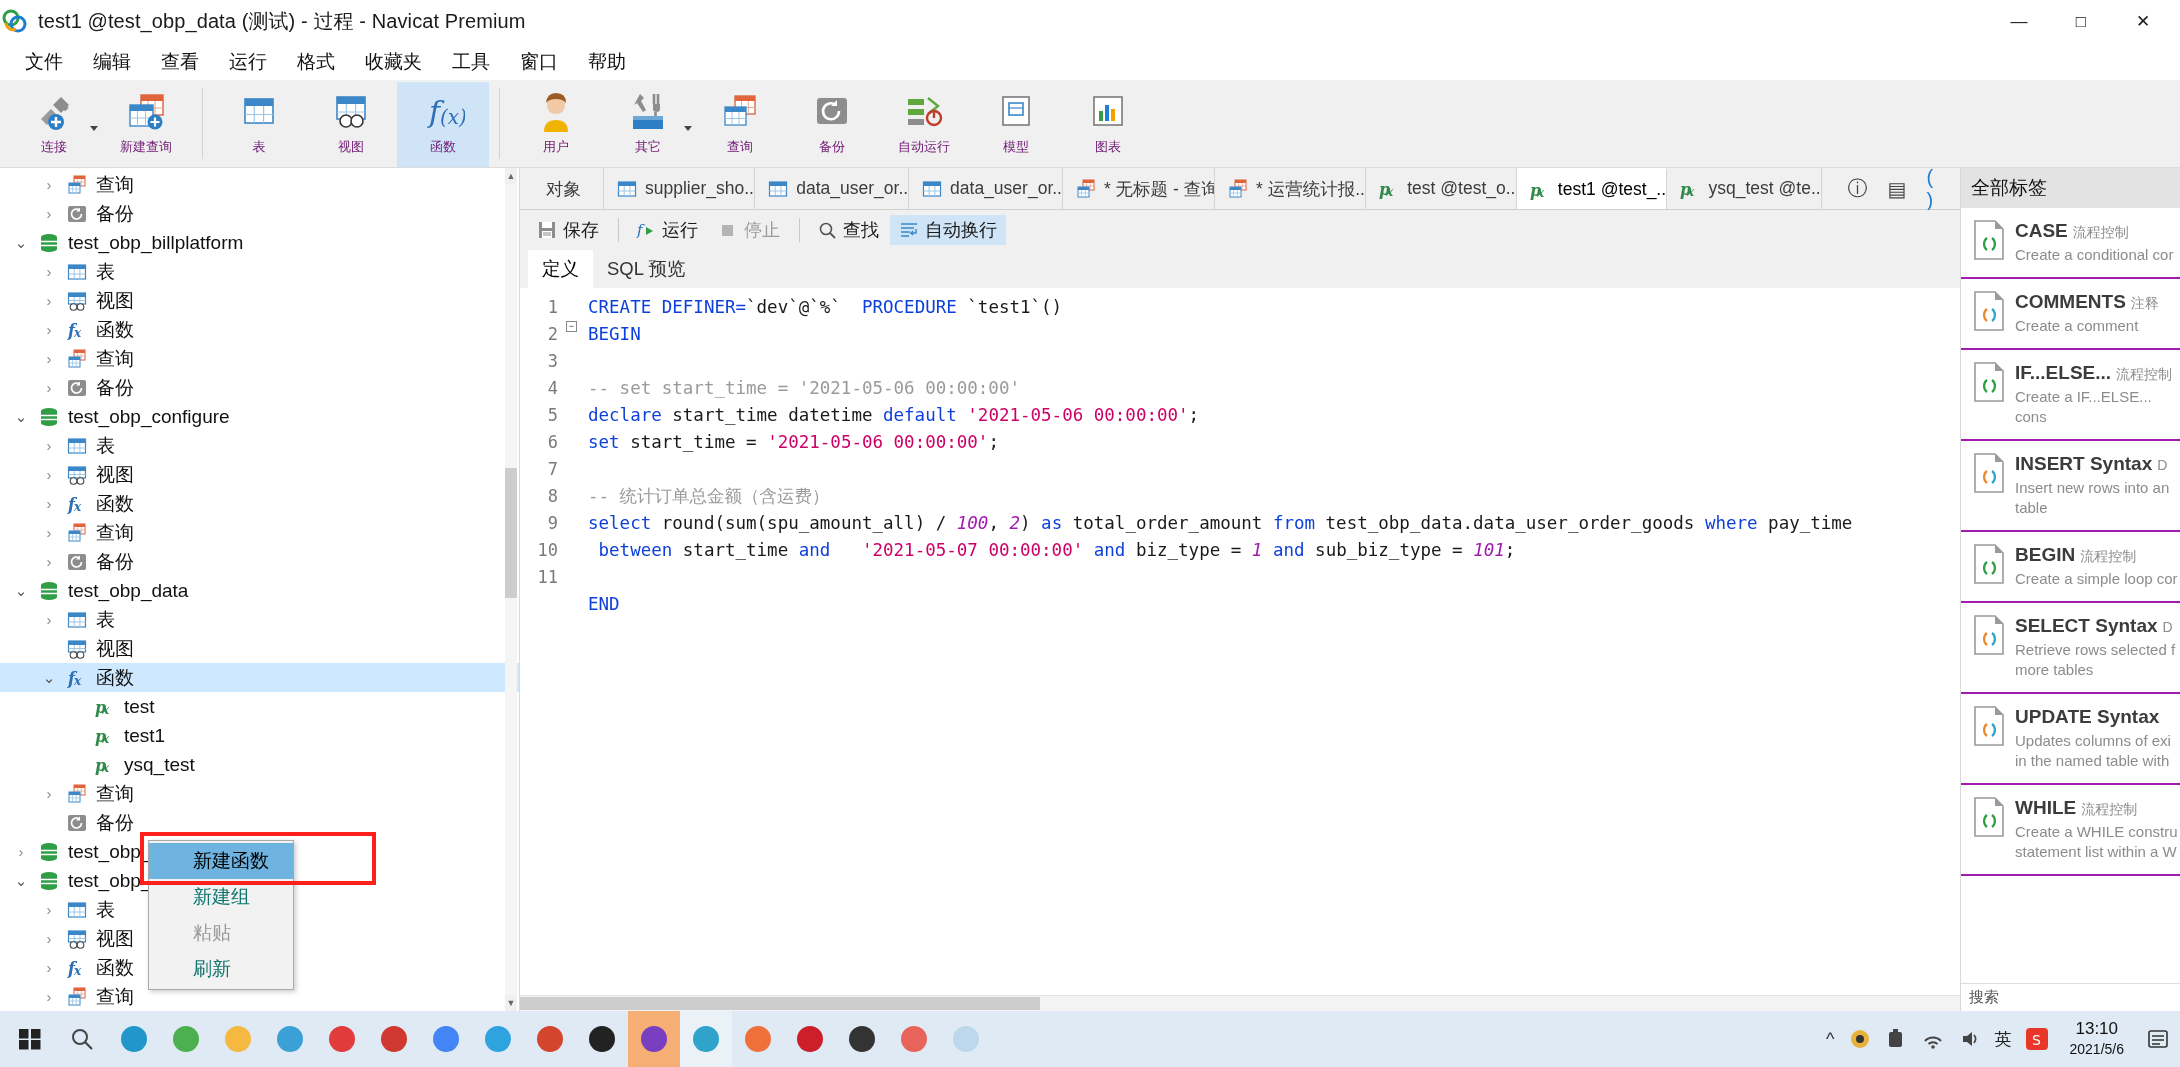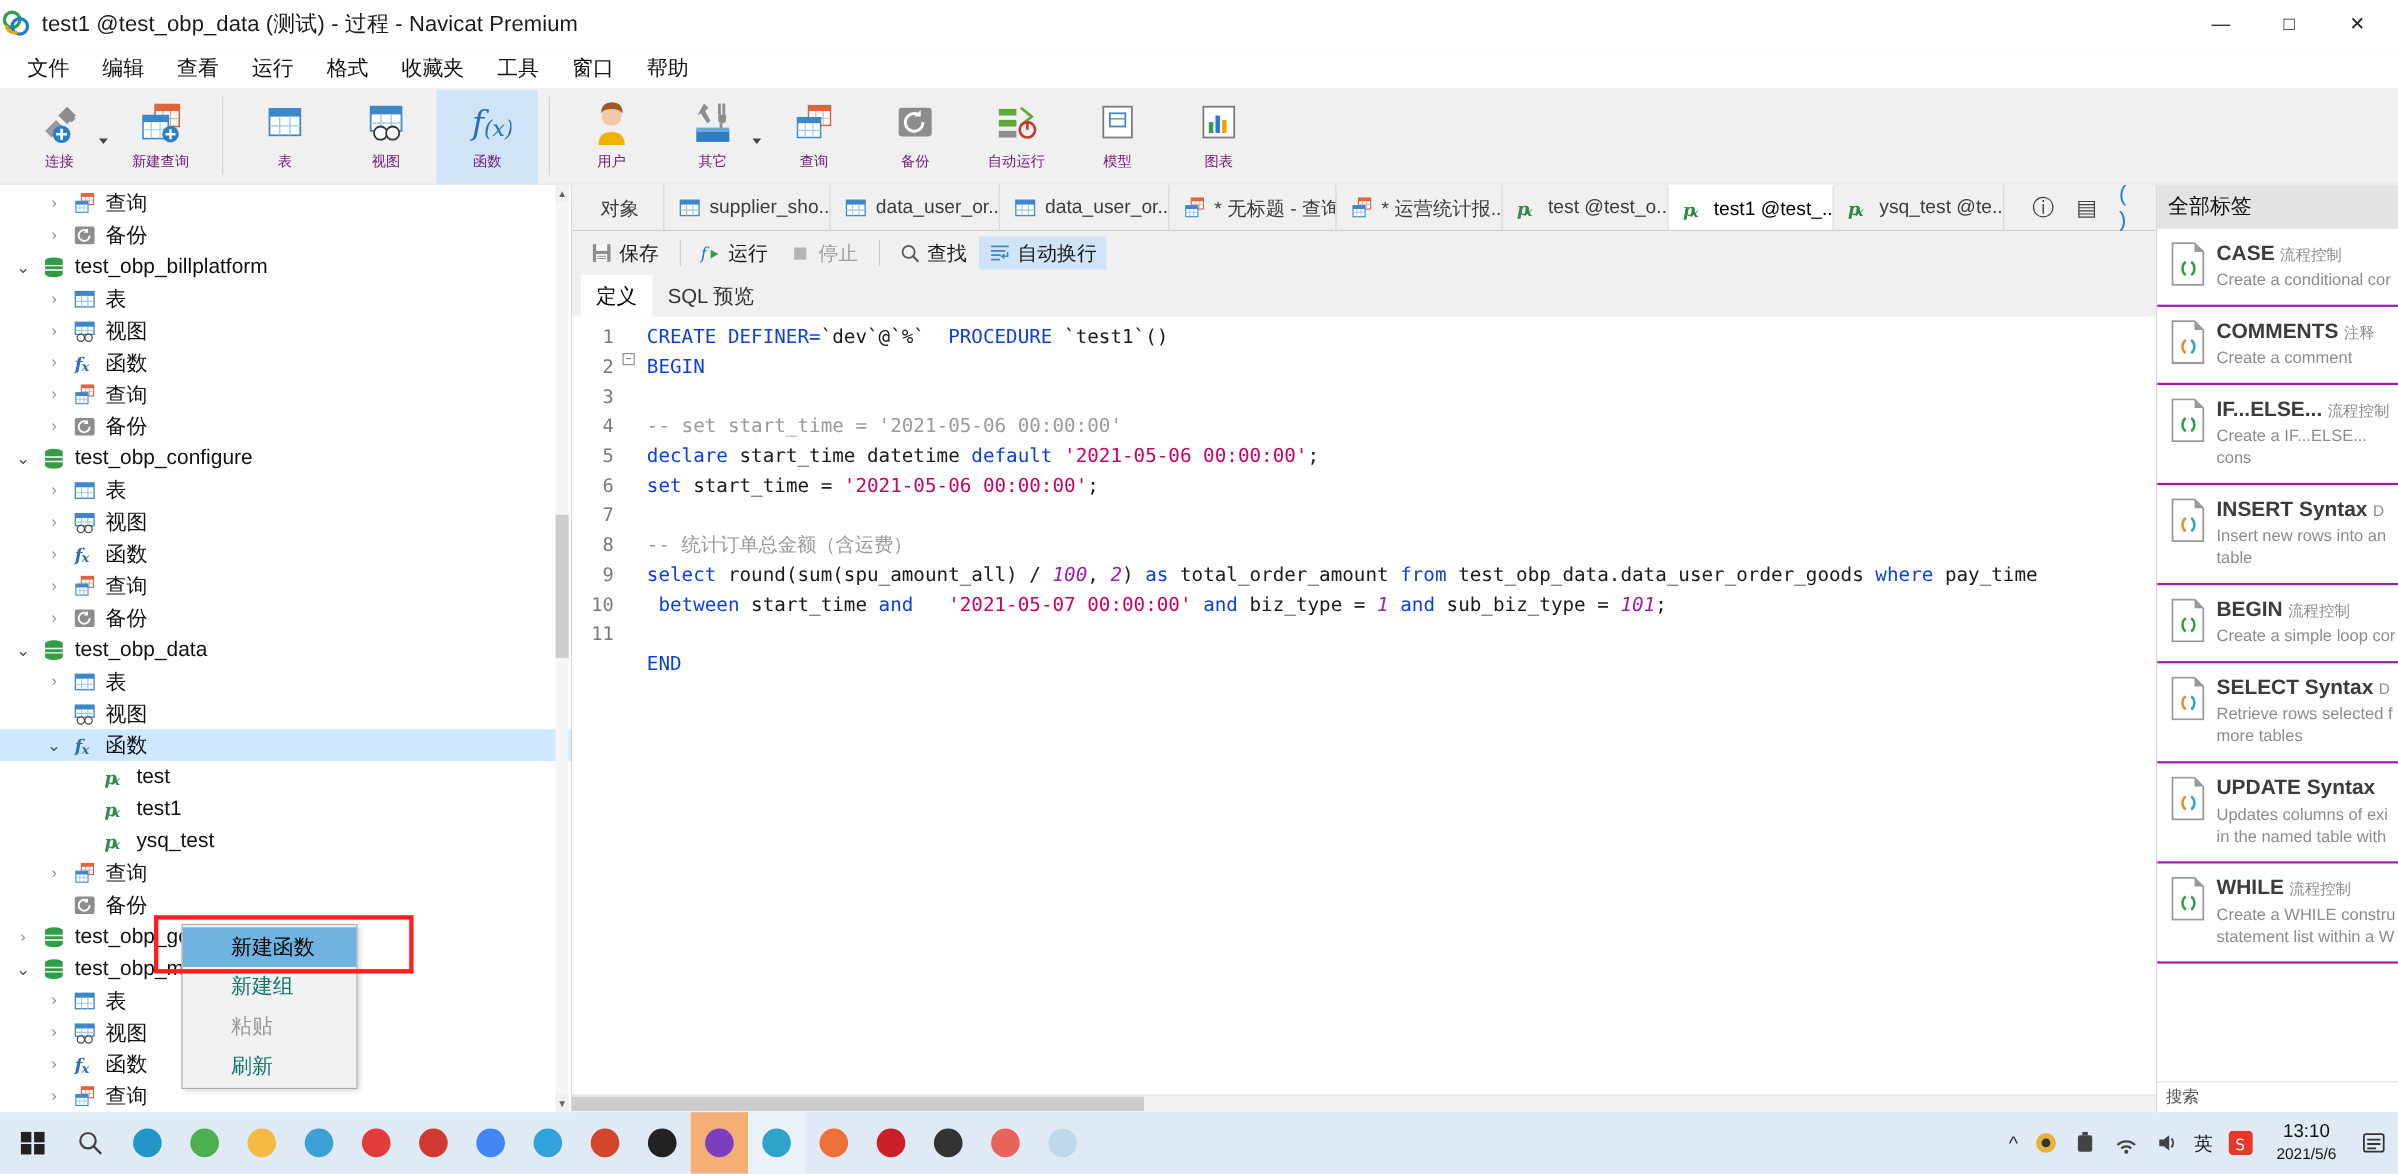--- a/index.html
+++ b/index.html
@@ -646,21 +646,21 @@
             </div>
             <div class="t-lbl">查询</div>
           </div>
         </div>
 
       <div class="sb-track"></div>
       <div class="sb-arrow" style="top:0">▲</div>
       <div class="sb-scroll"></div>
       <div class="sb-arrow" style="bottom:0">▼</div>
 
-      <div class="ctx" id="ctxmenu" style="left:165px; top:672px; width:160px;">
+      <div class="ctx" id="ctxmenu" style="left:148px; top:672px; width:146px;">
           <div class="ctx-item hl">新建函数</div>
           <div class="ctx-item">新建组</div>
           <div class="ctx-item dis">粘贴</div>
           <div class="ctx-item">刷新</div>
         </div>
       <div class="ctx-hi" style="left:140px; top:664px; width:236px; height:53px;"></div>
     </div>
 
     <div class="editor-col">
 

